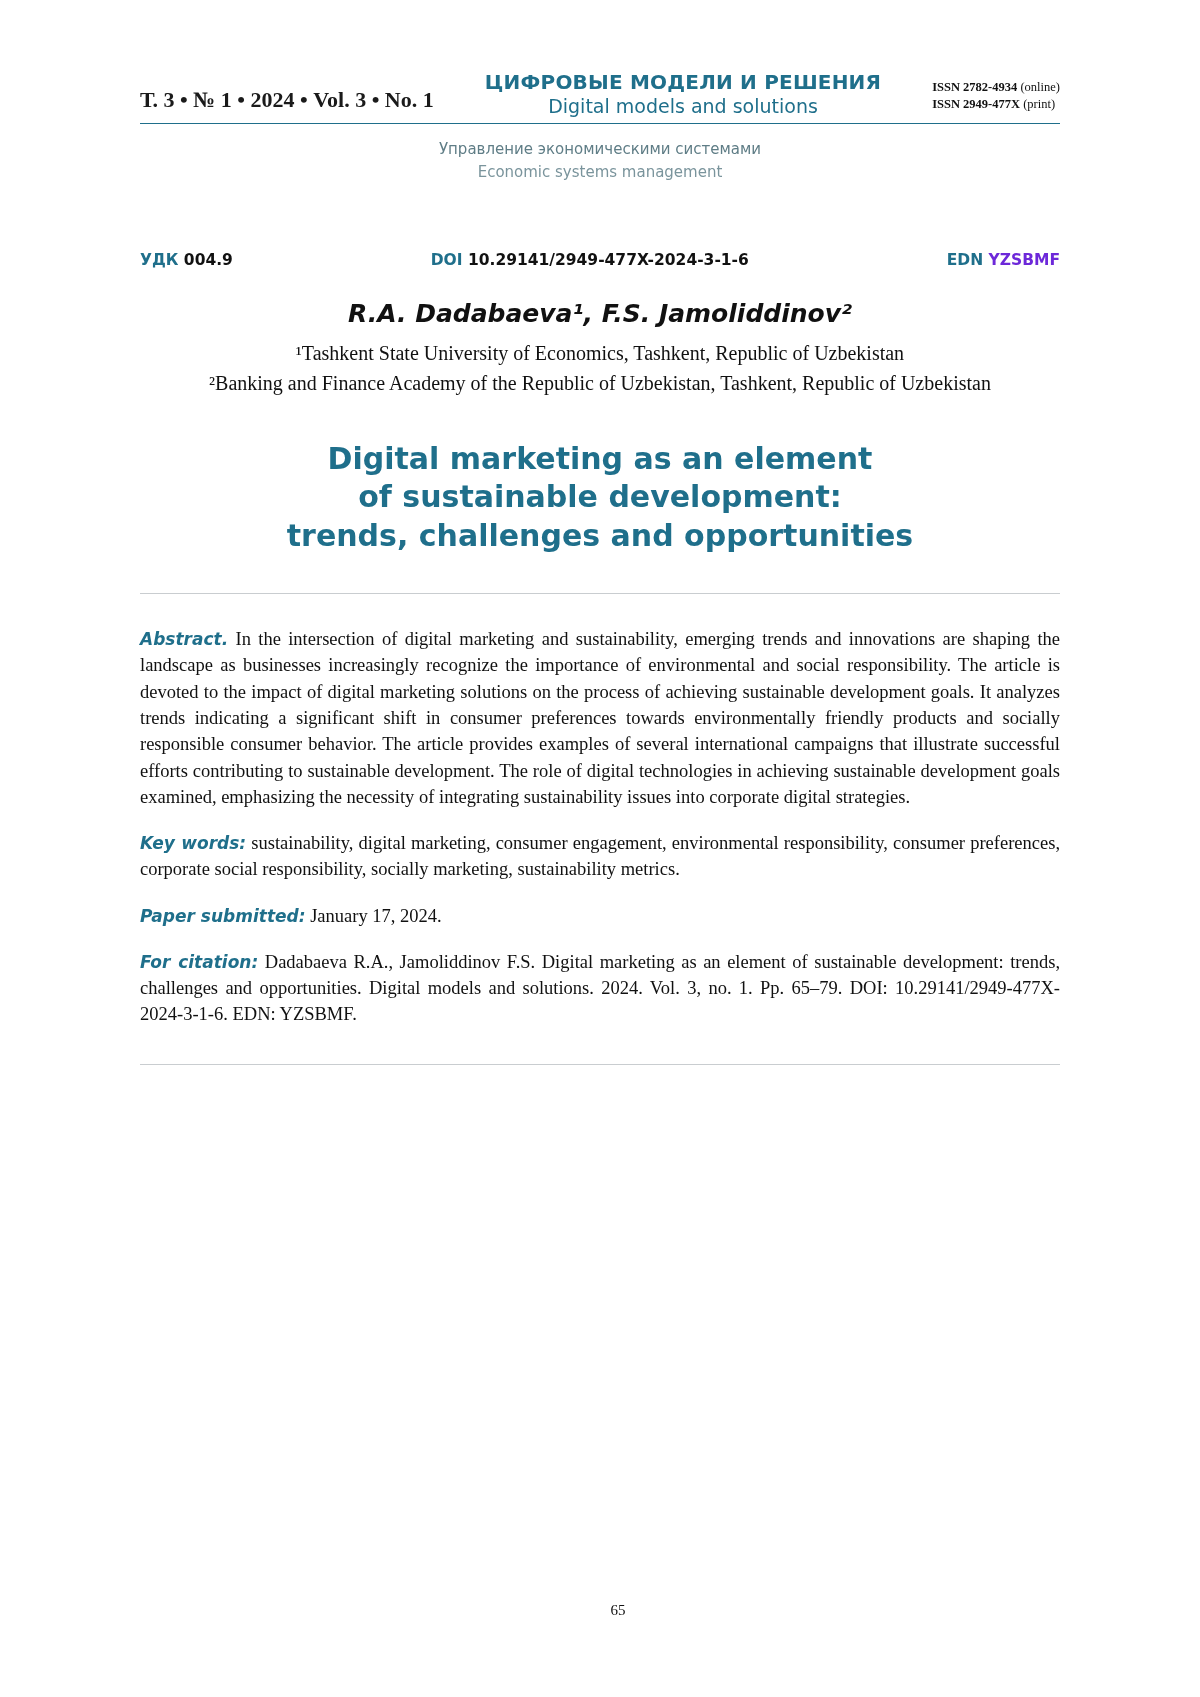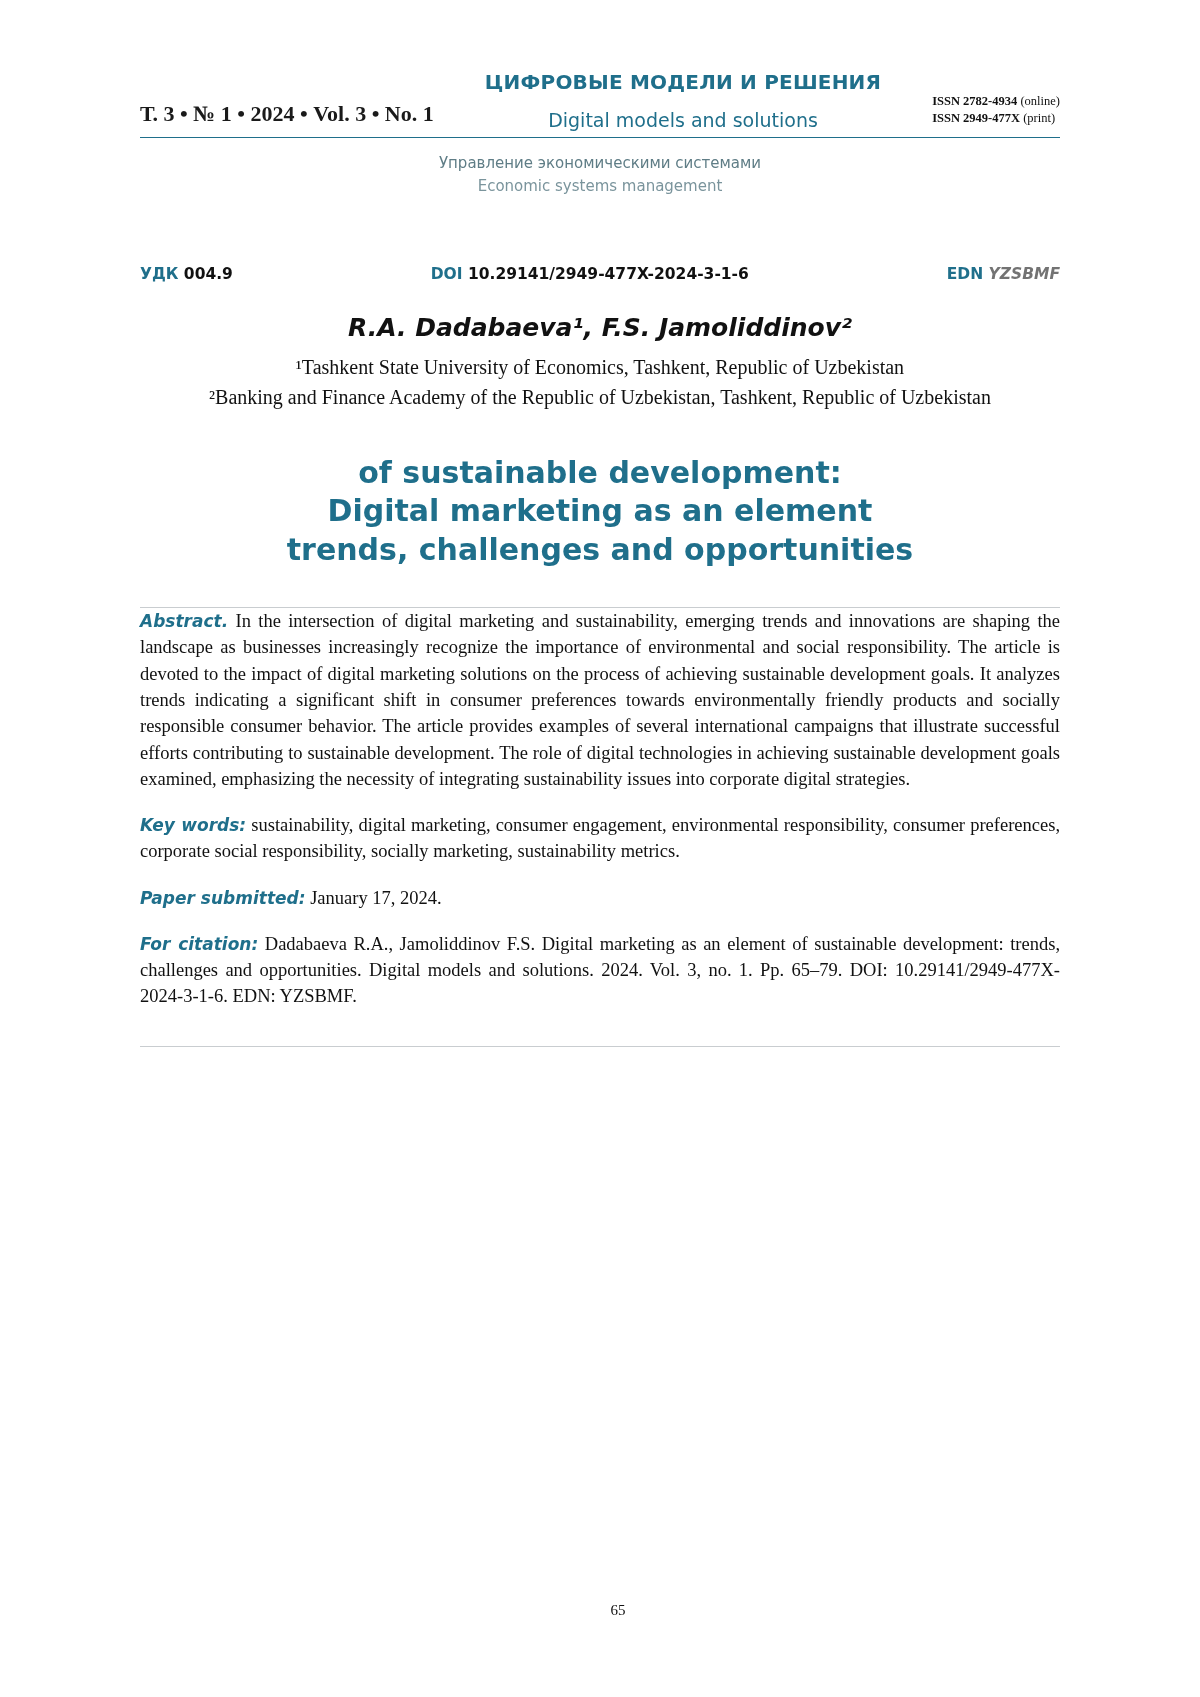--- a/index.html
+++ b/index.html
@@ -54,21 +54,21 @@
     font-size: 20px;
     font-weight: bold;
     color: #1f6f8b;
     letter-spacing: 0.2px;
     white-space: nowrap;
   }
   .mast-title-en {
     font-family: "DejaVu Sans", sans-serif;
     font-size: 19px;
     color: #1f6f8b;
-    margin-top: 15px;
+    margin-top: 1px;
     white-space: nowrap;
   }
   .mast-right {
     text-align: left;
     font-family: "Liberation Serif", serif;
     font-size: 12.5px;
     color: #111;
     white-space: nowrap;
     padding-bottom: 4px;
   }
@@ -104,21 +104,21 @@
     margin-top: 68px;
     font-family: "DejaVu Sans", sans-serif;
     font-size: 15.5px;
     font-weight: bold;
   }
   .meta-row .udk .lbl { color: #1f6f8b; }
   .meta-row .udk .val { color: #111; }
   .meta-row .doi .lbl { color: #1f6f8b; }
   .meta-row .doi .val { color: #111; }
   .meta-row .edn .lbl { color: #1f6f8b; }
-  .meta-row .edn .val { color: #737373; font-style: italic; }
+  .meta-row .edn .val { color: #6d28d9; }
 
   
   .authors {
     text-align: center;
     margin-top: 30px;
     font-family: "DejaVu Sans", sans-serif;
     font-style: italic;
     font-weight: bold;
     font-size: 25px;
     color: #111;
@@ -144,20 +144,21 @@
   }
 
   .rule-thin {
     border: none;
     border-top: 1px solid #c9cdd0;
     margin: 38px 0 0 0;
   }
 
   
   .abstract-block {
+    margin-top: 32px;
     font-family: "Liberation Serif", serif;
     font-size: 18.5px;
     line-height: 1.42;
     text-align: justify;
     color: #111;
   }
   .lead {
     font-family: "DejaVu Sans", sans-serif;
     font-style: italic;
     font-weight: bold;
@@ -237,22 +238,22 @@
       </div>
     </div>
 
     <div class="authors">R.A. Dadabaeva¹, F.S. Jamoliddinov²</div>
     <div class="affil">
       <div>¹Tashkent State University of Economics, Tashkent, Republic of Uzbekistan</div>
       <div>²Banking and Finance Academy of the Republic of Uzbekistan, Tashkent, Republic of Uzbekistan</div>
     </div>
 
     <div class="article-title">
+      <div>Digital marketing as an element</div>
       <div>of sustainable development:</div>
-      <div>Digital marketing as an element</div>
       <div>trends, challenges and opportunities</div>
     </div>
 
     <hr class="rule-thin">
 
     <div class="abstract-block">
       <div class="para first">
         <span class="lead">Abstract.</span>
         <span>In the intersection of digital marketing and sustainability, emerging trends and innovations are shaping the landscape as businesses increasingly recognize the importance of environmental and social responsibility. The article is devoted to the impact of digital marketing solutions on the process of achieving sustainable development goals. It analyzes trends indicating a significant shift in consumer preferences towards environmentally friendly products and socially responsible consumer behavior. The article provides examples of several international campaigns that illustrate successful efforts contributing to sustainable development. The role of digital technologies in achieving sustainable development goals examined, emphasizing the necessity of integrating sustainability issues into corporate digital strategies.</span>
       </div>

